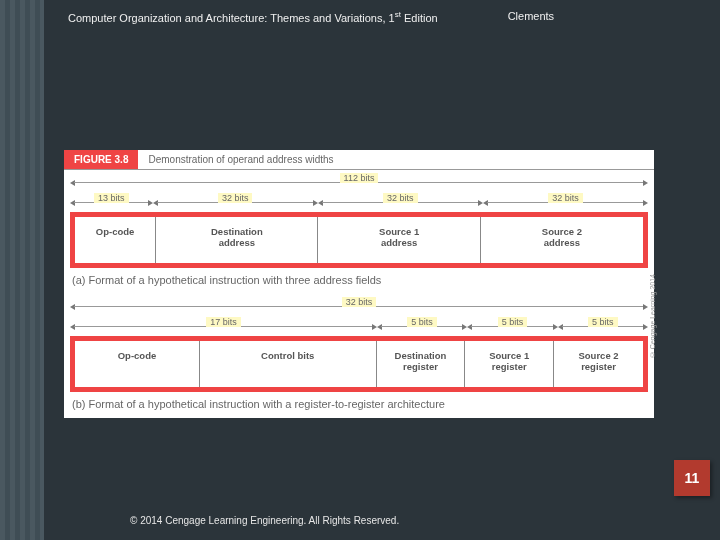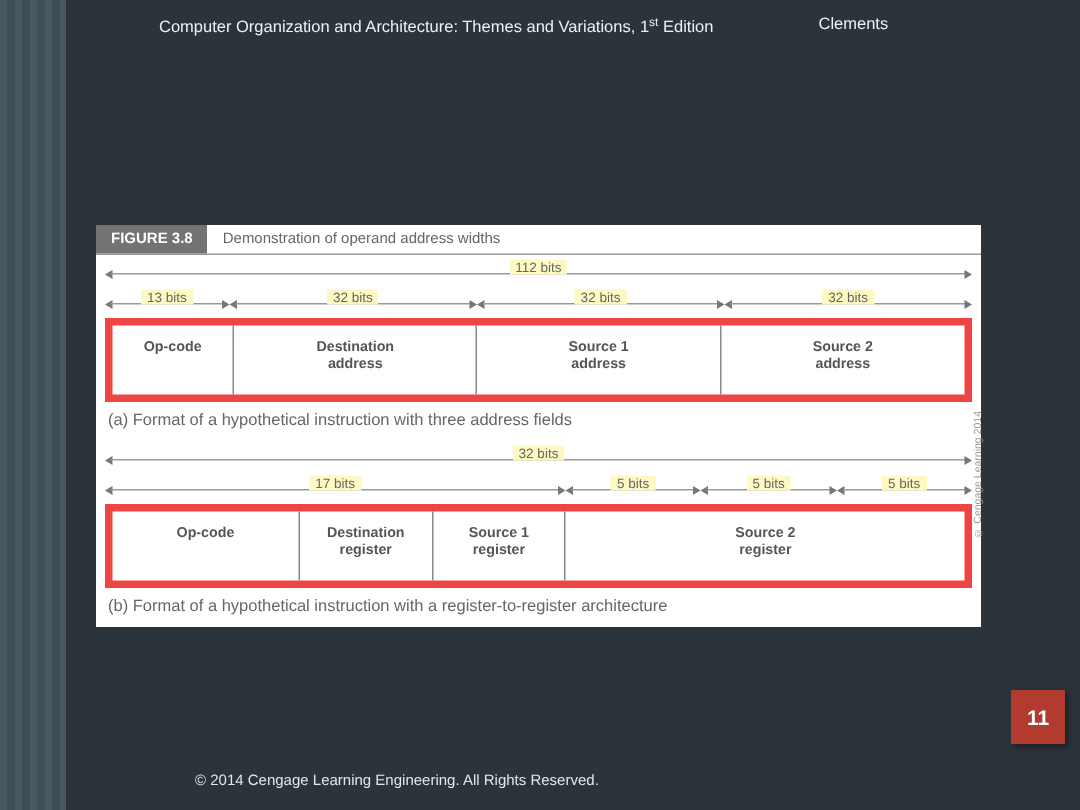--- a/index.html
+++ b/index.html
@@ -22,41 +22,40 @@
     left: 44px; top: 0; right: 0; bottom: 0;
     background: #2b343a;
   }
   .header-text {
     position: absolute;
     top: 10px; left: 68px; right: 54px;
     color: #f0f0f0;
     font-size: 11px;
     display: flex;
     gap: 30px;
-    margin-left: 38px;
   }
   .header-title { flex: 0 0 auto; }
   .header-author { margin-left: 40px; }
   sup { font-size: 8px; }
 
   .figure {
     position: absolute;
     left: 64px; top: 150px;
     width: 590px;
     background: #fff;
     font-size: 10px;
     color: #555;
   }
 
   .figure-header {
     display: flex; align-items: stretch;
     border-bottom: 1px solid #999;
   }
   .fig-badge {
-    background: #737373;
+    background: #ef4444;
     color: #fff;
     font-weight: bold;
     padding: 4px 10px;
     font-size: 10px;
   }
   .fig-caption {
     padding: 4px 10px;
     color: #666;
   }
 
@@ -200,20 +199,21 @@
         </div>
       </div>
       <div class="dimbar">
         <div class="seg" style="left:0;width:53.1%;text-decoration:underline;"><div class="line"></div><span class="lab">17 bits</span></div>
         <div class="seg" style="left:53.1%;width:15.63%;"><div class="line"></div><span class="lab">5 bits</span></div>
         <div class="seg" style="left:68.73%;width:15.63%;"><div class="line"></div><span class="lab">5 bits</span></div>
         <div class="seg" style="left:84.36%;width:15.64%;"><div class="line"></div><span class="lab">5 bits</span></div>
       </div>
       <div class="boxes">
         <div class="cell" style="flex:0 0 22%;">Op-code</div>
+        <div class="cell" style="flex:0 0 31.1%;">Control bits</div>
         <div class="cell" style="flex:0 0 15.63%;">Destination<br>register</div>
         <div class="cell" style="flex:0 0 15.63%;">Source 1<br>register</div>
         <div class="cell" style="flex:1;">Source 2<br>register</div>
       </div>
       <div class="sub-caption">(b) Format of a hypothetical instruction with a register-to-register architecture</div>
     </div>
 
     <div class="copyright-side">© Cengage Learning 2014</div>
   </div>
 

